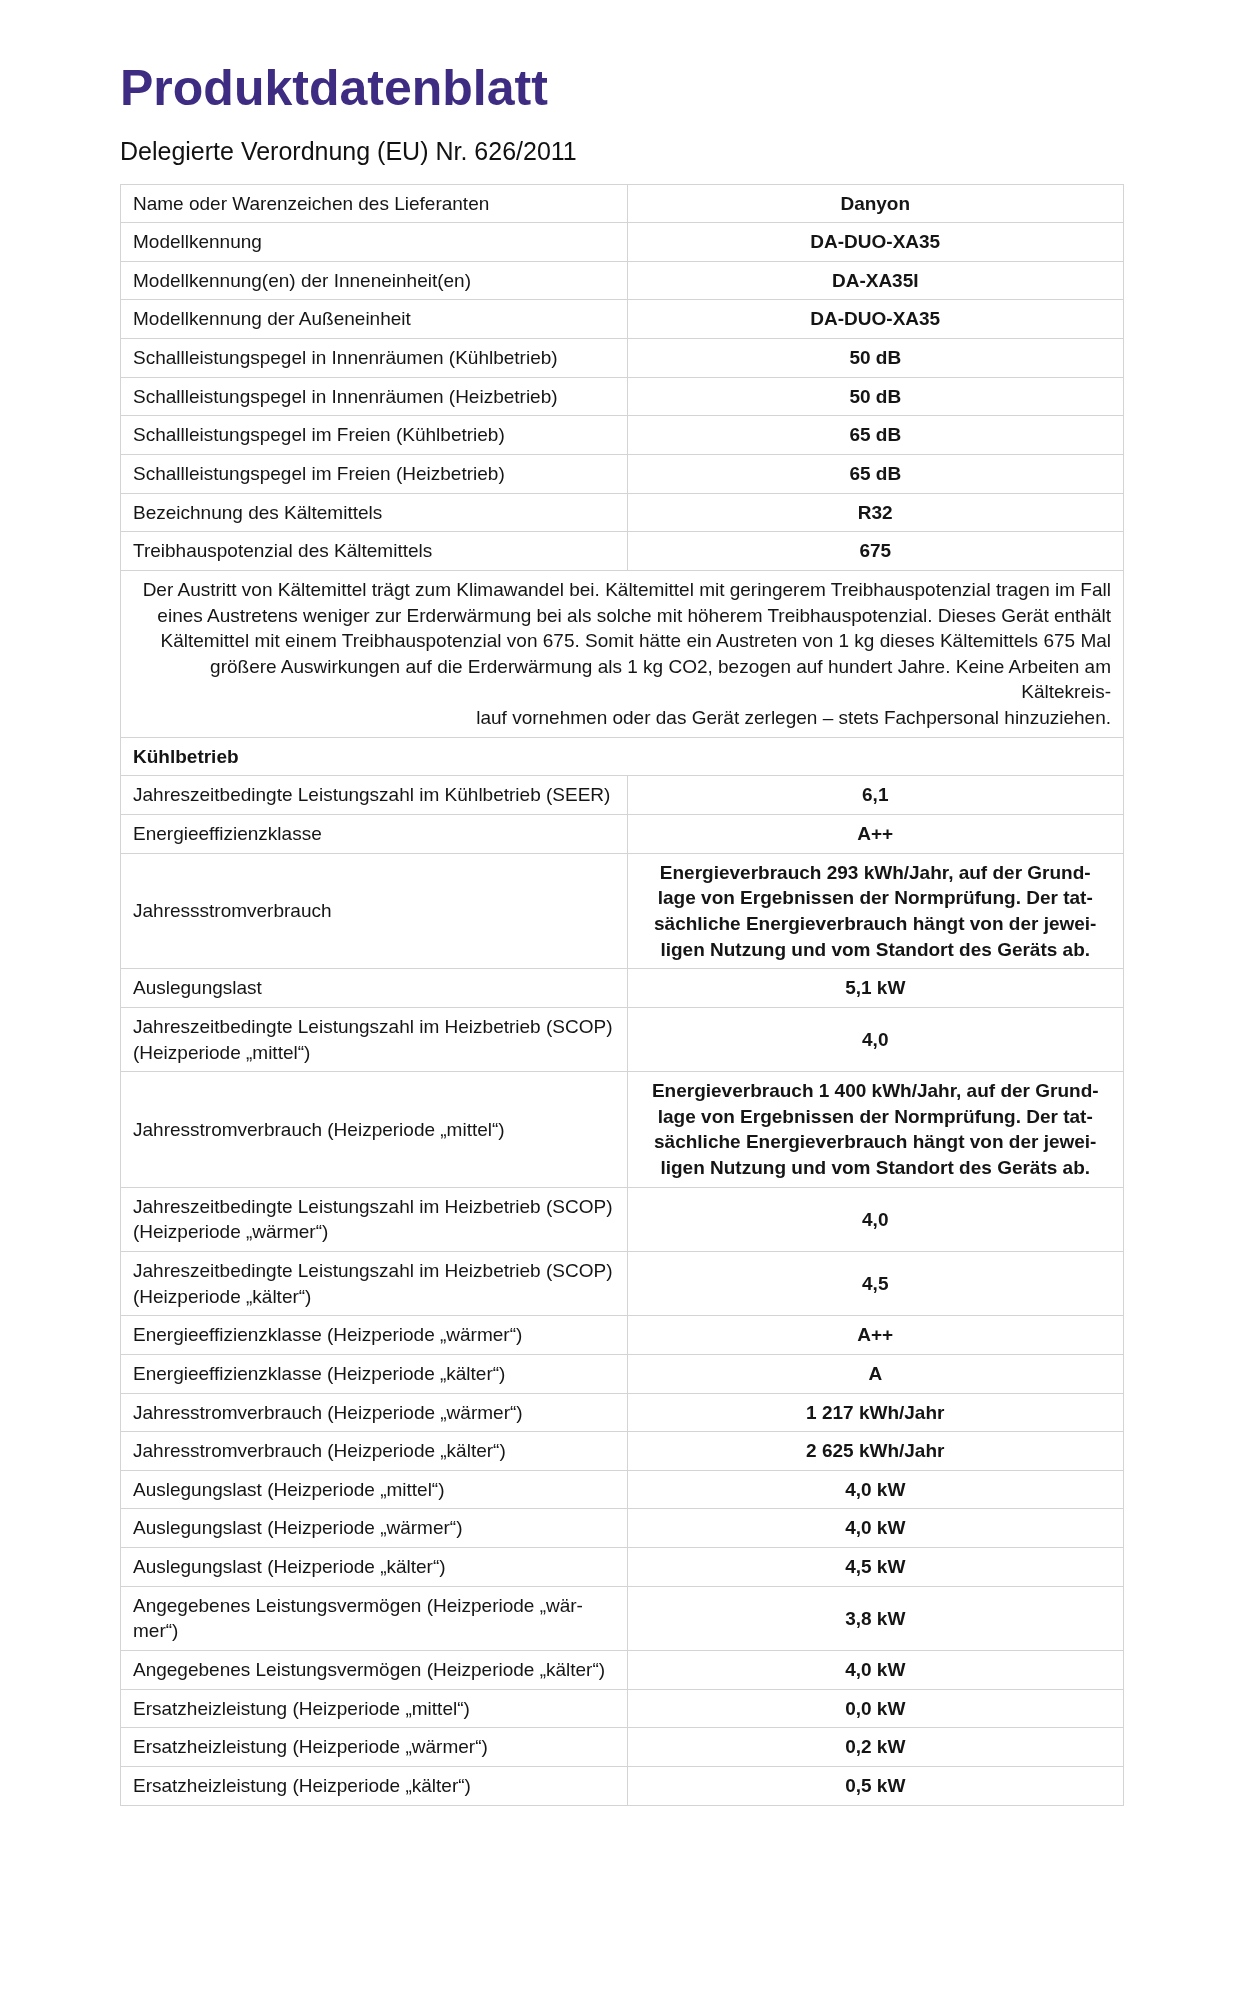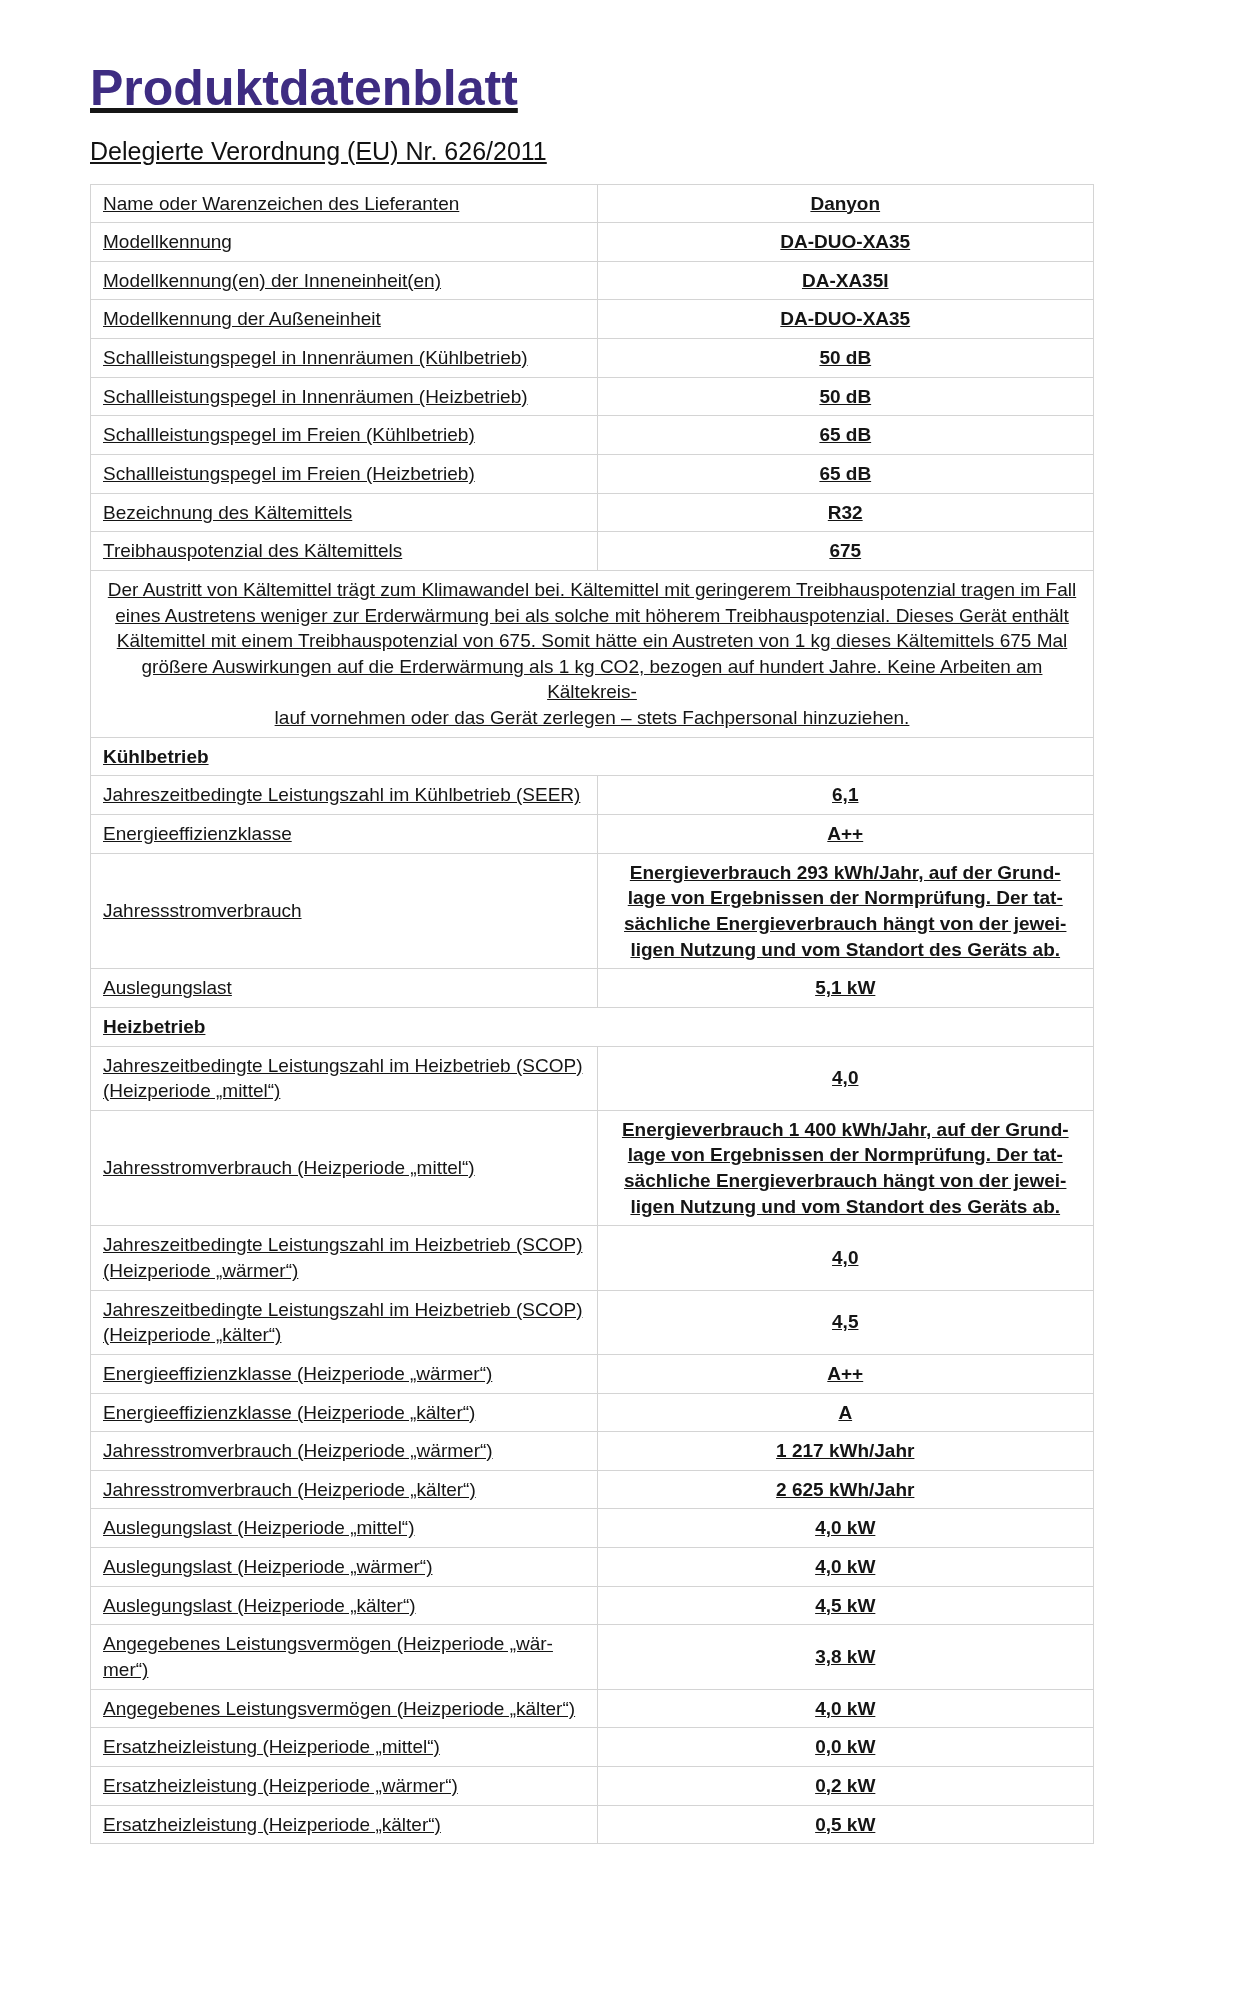--- a/index.html
+++ b/index.html
@@ -6,23 +6,22 @@
   html, body {
     background: #ffffff;
     font-family: "Liberation Sans", sans-serif;
     color: #151515;
   }
   body {
     width: 1240px;
     min-height: 2000px;
   }
   .doc {
-    padding: 62px 0 0 90px;
+    padding: 62px 0 0 120px;
     width: 1040px;
-    text-decoration: underline;
   }
   .doc-title {
     color: var(--title-color, #3e2c82);
     font-size: 50px;
     font-weight: 700;
     line-height: 1.05;
     letter-spacing: 0;
   }
   .doc-subtitle {
     font-size: 25px;
@@ -52,21 +51,21 @@
     text-align: center;
     font-weight: 700;
     white-space: pre-line;
   }
   td.section-cell {
     font-weight: 700;
     text-align: left;
   }
   td.paragraph-cell {
     white-space: pre-line;
-    text-align: center;
+    text-align: right;
   }
 </style>
 </head>
 <body>
 
 <div class="doc">
   <h1 class="doc-title">Produktdatenblatt</h1>
   <div class="doc-subtitle">Delegierte Verordnung (EU) Nr. 626/2011</div>
 
   <table class="datasheet">
@@ -134,23 +133,20 @@
           <td class="value-cell">Energieverbrauch 293 kWh/Jahr, auf der Grund-
 lage von Ergebnissen der Normprüfung. Der tat-
 sächliche Energieverbrauch hängt von der jewei-
 ligen Nutzung und vom Standort des Geräts ab.</td>
         </tr>
         <tr>
           <td class="label-cell">Auslegungslast</td>
           <td class="value-cell">5,1 kW</td>
         </tr>
         <tr>
-          <td colspan="2" class="section-cell">Heizbetrieb</td>
-        </tr>
-        <tr>
           <td class="label-cell">Jahreszeitbedingte Leistungszahl im Heizbetrieb (SCOP)
 (Heizperiode „mittel“)</td>
           <td class="value-cell">4,0</td>
         </tr>
         <tr>
           <td class="label-cell">Jahresstromverbrauch (Heizperiode „mittel“)</td>
           <td class="value-cell">Energieverbrauch 1 400 kWh/Jahr, auf der Grund-
 lage von Ergebnissen der Normprüfung. Der tat-
 sächliche Energieverbrauch hängt von der jewei-
 ligen Nutzung und vom Standort des Geräts ab.</td>

